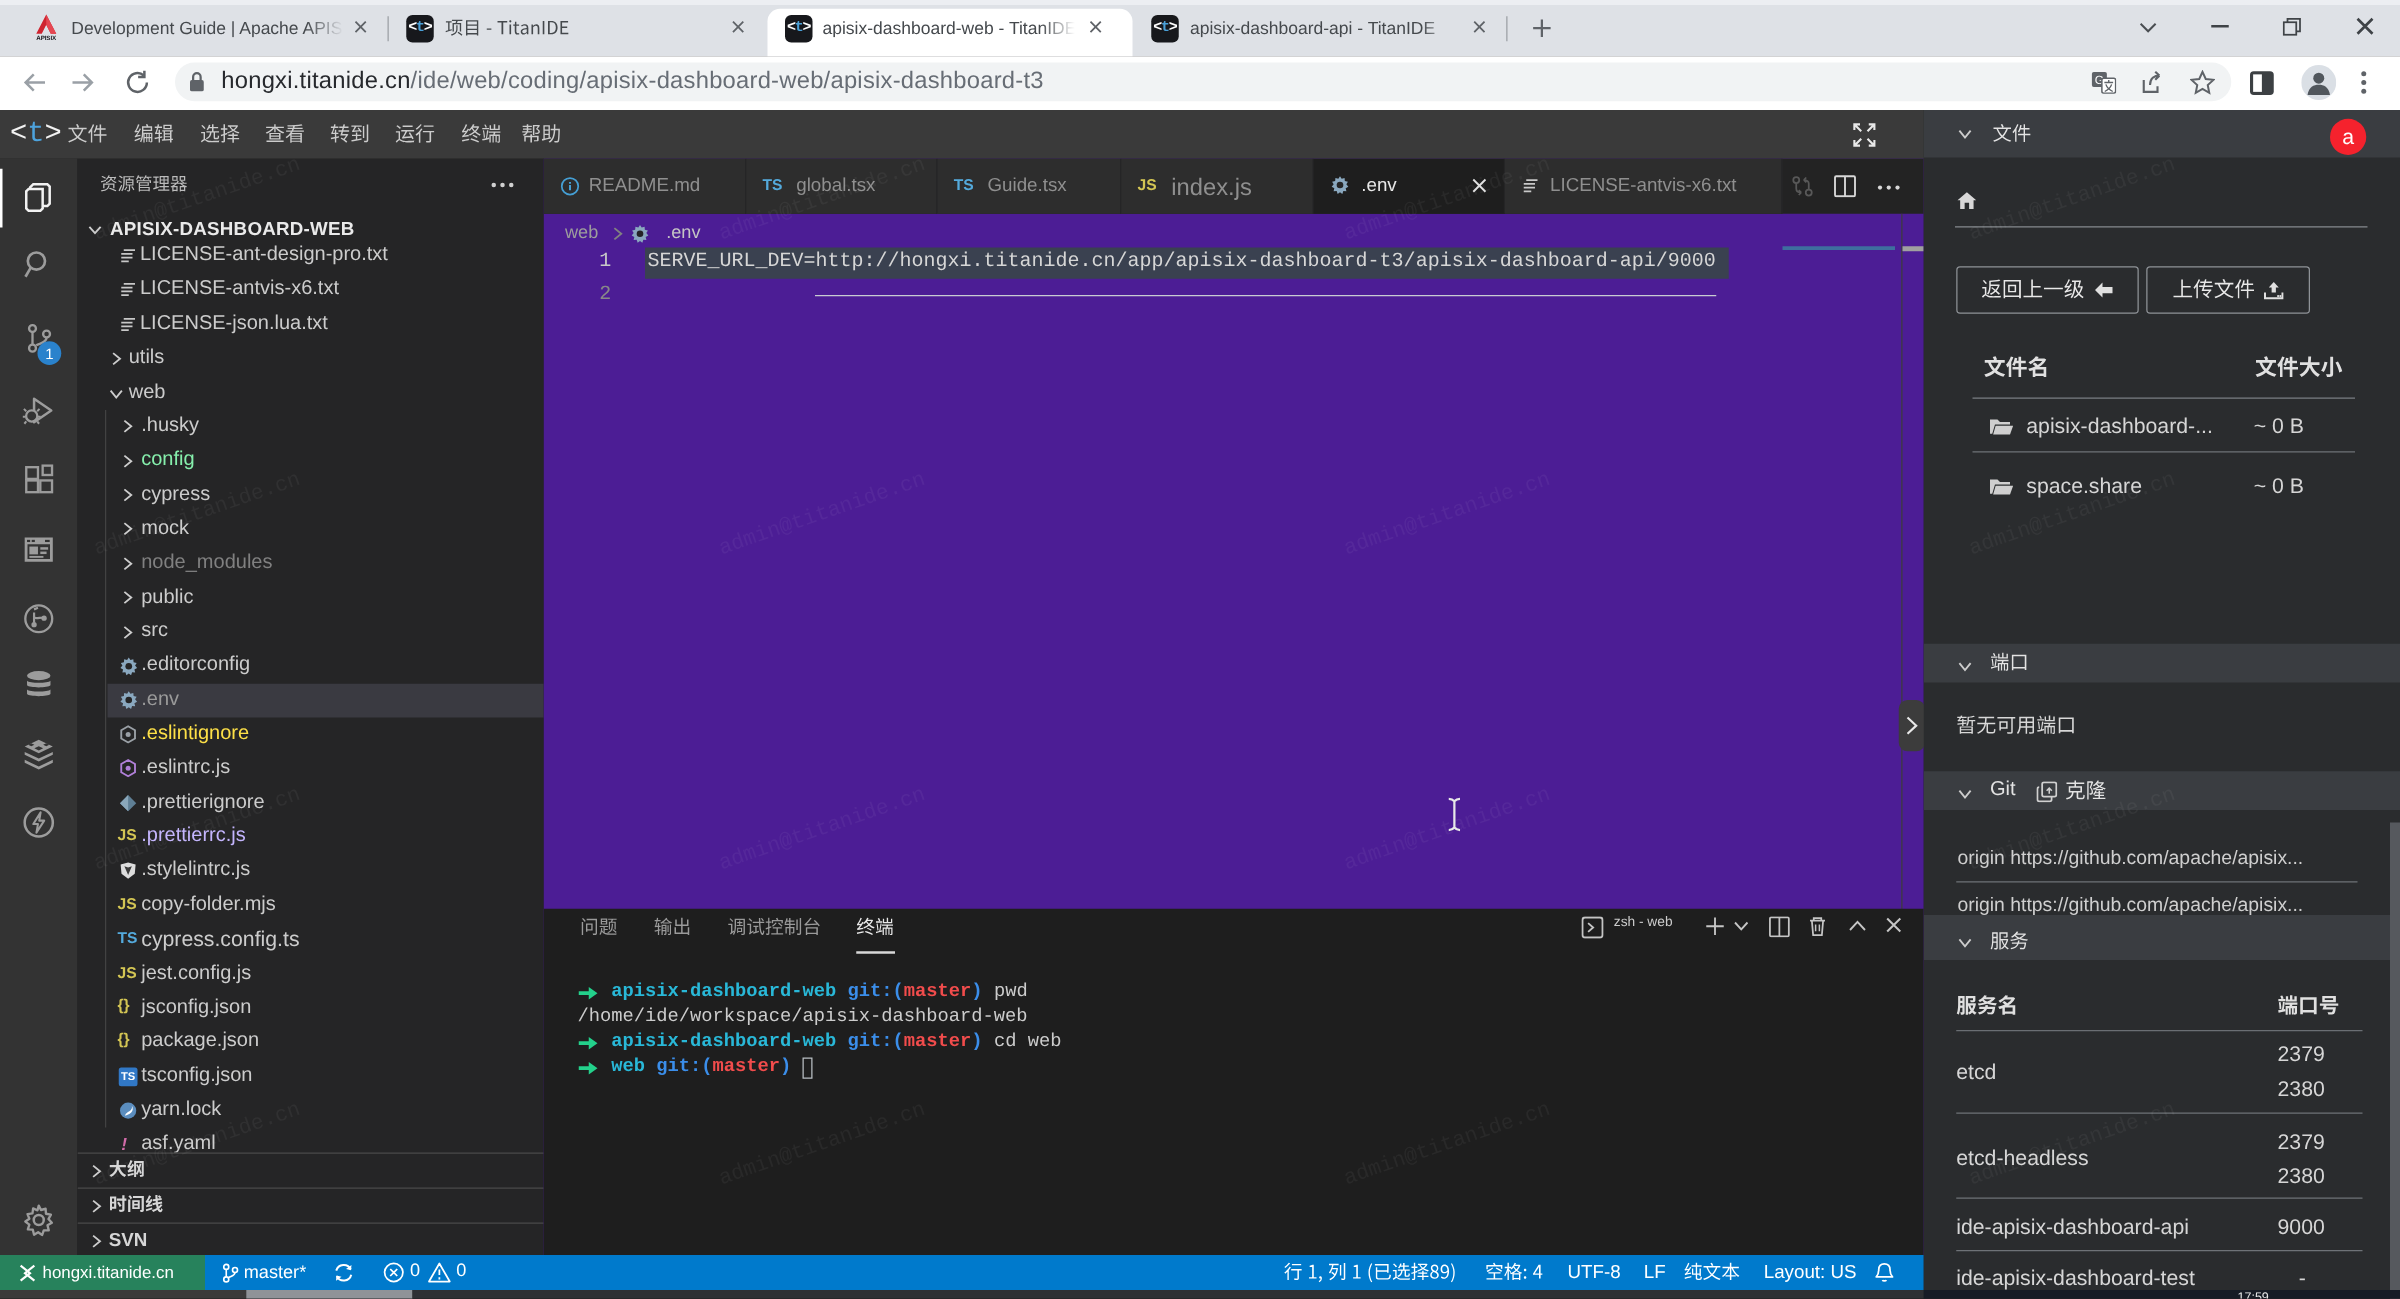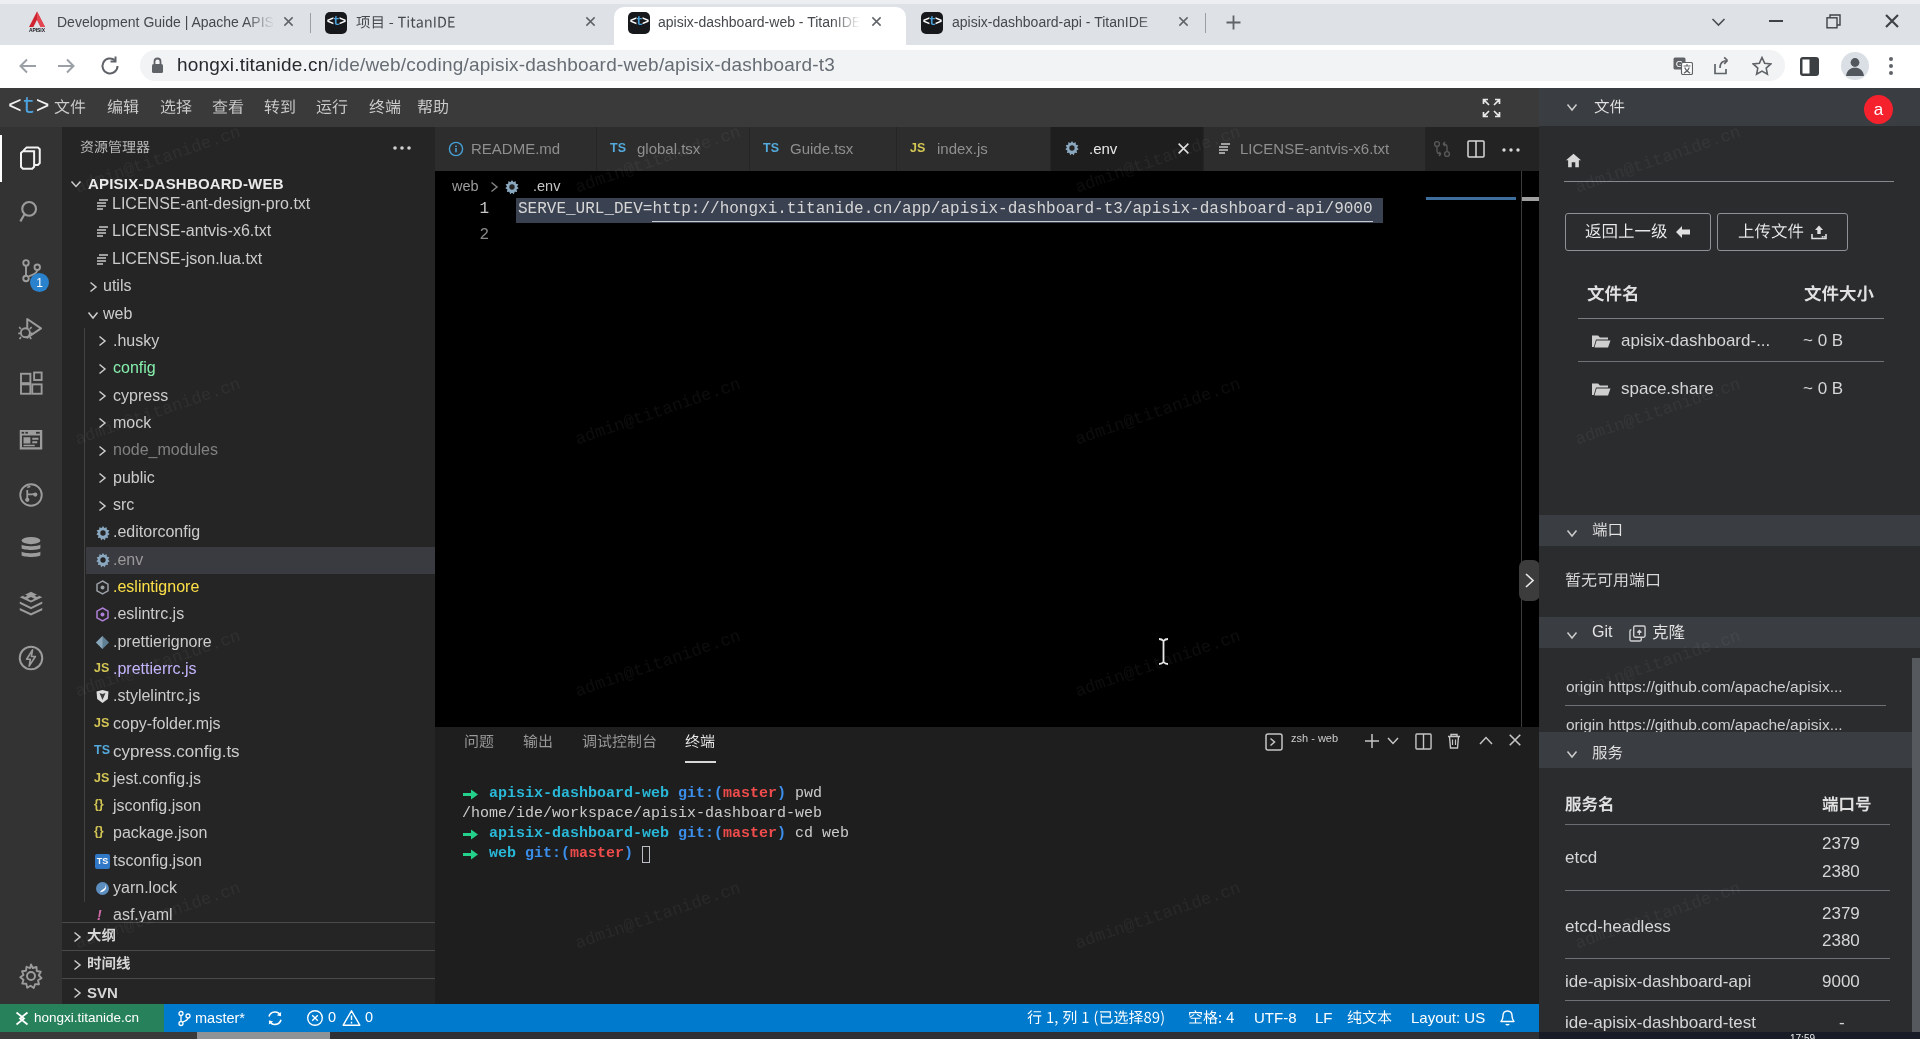--- a/index.html
+++ b/index.html
@@ -353,37 +353,37 @@
       <svg width="43.5" height="15.4" viewBox="0 0 43.5 15.4" style="overflow:visible">
         <path fill="#d6d6d6" d="M6.7 6.3C7.4 7.3 8.3 8.8 8.7 9.6L10.3 8.7C9.8 7.9 8.8 6.5 8.1 5.5ZM4.3 6.9V9.5H2.6V6.9ZM4.3 5.4H2.6V2.8H4.3ZM1 1.3V12.2H2.6V11.1H6V1.3ZM10.8 0.2V2.8H6.5V4.6H10.8V11.4C10.8 11.7 10.7 11.8 10.4 11.8C10.1 11.8 9 11.8 8 11.8C8.3 12.3 8.5 13.1 8.6 13.5C10 13.6 11.1 13.5 11.7 13.2C12.4 13 12.6 12.5 12.6 11.5V4.6H14.1V2.8H12.6V0.2Z M15.5 3.6V13.7H17.3V3.6ZM15.7 1.1C16.4 1.8 17.1 2.7 17.4 3.4L18.9 2.4C18.6 1.8 17.8 0.9 17.1 0.2ZM20.4 8.4H23.2V9.8H20.4ZM20.4 5.6H23.2V7H20.4ZM18.8 4.2V11.2H24.8V4.2ZM19.4 0.9V2.5H26.3V11.9C26.3 12.1 26.2 12.1 26.1 12.1C25.9 12.1 25.3 12.2 24.9 12.1C25.1 12.5 25.3 13.2 25.4 13.7C26.3 13.7 27 13.6 27.5 13.4C28 13.1 28.1 12.7 28.1 11.9V0.9Z M29.7 11.4 30 13.1C31.5 12.6 33.2 12 34.9 11.4L34.6 10C32.8 10.5 30.9 11.1 29.7 11.4ZM39.3 1.2C39.8 1.6 40.6 2.2 41 2.6L42.1 1.6C41.7 1.2 40.8 0.6 40.3 0.3ZM30.1 6.5C30.3 6.4 30.7 6.3 31.9 6.1C31.5 6.8 31 7.3 30.8 7.6C30.3 8.1 30 8.4 29.6 8.5C29.8 8.9 30.1 9.7 30.2 10C30.6 9.8 31.1 9.6 34.7 8.9C34.7 8.6 34.7 7.9 34.7 7.5L32.4 7.9C33.4 6.7 34.4 5.3 35.2 4L33.8 3.1C33.5 3.6 33.2 4.1 32.9 4.6L31.7 4.7C32.5 3.6 33.3 2.2 33.9 1L32.2 0.2C31.7 1.8 30.7 3.6 30.4 4C30.1 4.5 29.8 4.8 29.5 4.9C29.7 5.3 30 6.1 30.1 6.5ZM41.5 7.4C41.1 8.1 40.5 8.7 39.9 9.3C39.7 8.7 39.6 8.1 39.5 7.4L42.8 6.8L42.6 5.2L39.3 5.8L39.2 4.5L42.5 4L42.2 2.4L39.1 2.9C39 2 39 1 39 0.1H37.3C37.3 1.1 37.3 2.2 37.4 3.2L35.3 3.5L35.5 5.1L37.5 4.8L37.6 6.1L34.9 6.6L35.2 8.2L37.8 7.7C38 8.7 38.2 9.6 38.4 10.4C37.2 11.1 35.9 11.7 34.4 12.1C34.8 12.5 35.3 13.1 35.5 13.6C36.7 13.1 37.9 12.6 39 11.9C39.6 13.1 40.3 13.8 41.2 13.8C42.4 13.8 42.8 13.3 43.1 11.5C42.7 11.3 42.2 10.9 41.9 10.5C41.8 11.7 41.7 12.1 41.4 12.1C41.1 12.1 40.7 11.6 40.4 10.9C41.4 10.1 42.3 9.1 43 8Z"></path>
       </svg>
     </div>
 <div class="abs" style="left:0;top:851px;width:373px;height:28px;background:#252526;border-top:1px solid #4a4a4a"></div>
 <svg class="abs" style="left:8.0px;top:858.5px" width="14" height="14" viewBox="0 0 14 14">
       <path d="M4.5 2.5 L10 7 L4.5 11.5" fill="none" stroke="#cccccc" stroke-width="1.5"></path>
     </svg>
 <div class="abs" style="left:25px;top:857px;font-size:15px;font-weight:700;color:#d6d6d6">SVN</div>
 </div>
-<div class="abs" style="left:435px;top:127px;width:1104px;height:877px;background:#000000;overflow:hidden">
+<div class="abs" style="left:435px;top:127px;width:1104px;height:877px;background:#4c1d95;overflow:hidden">
 <div class="abs" style="left:0;top:0;width:1104px;height:44px;background:#232323"></div>
 <div class="abs" style="left:0px;top:0;width:162px;height:44px;background:#2d2d2d;border-right:1px solid #252526"></div>
 <svg class="abs" style="left:13px;top:14px" width="16" height="16" viewBox="0 0 16 16">
       <circle cx="8" cy="8" r="6.6" fill="none" stroke="#459fd4" stroke-width="1.4"></circle>
       <path d="M8 7 V11.2 M8 4.6 V6" stroke="#459fd4" stroke-width="1.6"></path>
     </svg>
 <div class="abs" style="left:36px;top:13px;font-size:15px;color:#8f8f8f;white-space:nowrap">README.md</div>
 <div class="abs" style="left:162px;top:0;width:153px;height:44px;background:#2d2d2d;border-right:1px solid #252526"></div>
 <div class="abs" style="left:175.0px;top:14.0px;font-size:12.5px;font-weight:700;color:#54aadc;font-family:'Liberation Sans'">TS</div>
 <div class="abs" style="left:202px;top:13px;font-size:15px;color:#8f8f8f;white-space:nowrap">global.tsx</div>
 <div class="abs" style="left:315px;top:0;width:147px;height:44px;background:#2d2d2d;border-right:1px solid #252526"></div>
 <div class="abs" style="left:328.0px;top:14.0px;font-size:12.5px;font-weight:700;color:#54aadc;font-family:'Liberation Sans'">TS</div>
 <div class="abs" style="left:355px;top:13px;font-size:15px;color:#8f8f8f;white-space:nowrap">Guide.tsx</div>
 <div class="abs" style="left:462px;top:0;width:154px;height:44px;background:#2d2d2d;border-right:1px solid #252526"></div>
 <div class="abs" style="left:475.0px;top:14.0px;font-size:12.5px;font-weight:700;color:#d4c654;font-family:'Liberation Sans'">JS</div>
-<div class="abs" style="left:502px;top:13px;font-size:15px;color:#8f8f8f;white-space:nowrap">index.js</div>
+<div class="abs" style="left:502px;top:13px;font-size:19px;color:#8f8f8f;white-space:nowrap">index.js</div>
 <div class="abs" style="left:616px;top:0;width:153px;height:44px;background:#1e1e1e;border-right:1px solid #252526"></div>
 <svg class="abs" style="left:629.0px;top:13.0px" width="16" height="16" viewBox="0 0 24 24">
       <path d="M12 1.5 L14 4.5 L17.5 3.5 L17.8 7.2 L21.5 8 L19.6 11.2 L22 14 L18.8 15.8 L19.7 19.4 L16 19.3 L14.8 22.8 L12 20.6 L9.2 22.8 L8 19.3 L4.3 19.4 L5.2 15.8 L2 14 L4.4 11.2 L2.5 8 L6.2 7.2 L6.5 3.5 L10 4.5 Z" fill="#8aa8bf"></path>
       <circle cx="12" cy="12" r="4" fill="#252526"></circle>
     </svg>
 <div class="abs" style="left:654px;top:13px;font-size:15px;color:#e8e8e8;white-space:nowrap">.env</div>
 <svg class="abs" style="left:742px;top:15px" width="13" height="13" viewBox="0 0 12 12">
       <path d="M1.5 1.5 L10.5 10.5 M10.5 1.5 L1.5 10.5" stroke="#e0e0e0" stroke-width="1.4"></path>
     </svg>
 <div class="abs" style="left:769px;top:0;width:222px;height:44px;background:#2d2d2d;border-right:1px solid #252526"></div>
@@ -410,21 +410,21 @@
       <path d="M4.5 2.5 L10 7 L4.5 11.5" fill="none" stroke="#818181" stroke-width="1.5"></path>
     </svg>
 <svg class="abs" style="left:69.0px;top:51.5px" width="16" height="16" viewBox="0 0 24 24">
       <path d="M12 1.5 L14 4.5 L17.5 3.5 L17.8 7.2 L21.5 8 L19.6 11.2 L22 14 L18.8 15.8 L19.7 19.4 L16 19.3 L14.8 22.8 L12 20.6 L9.2 22.8 L8 19.3 L4.3 19.4 L5.2 15.8 L2 14 L4.4 11.2 L2.5 8 L6.2 7.2 L6.5 3.5 L10 4.5 Z" fill="#8aa8bf"></path>
       <circle cx="12" cy="12" r="4" fill="#252526"></circle>
     </svg>
 <div class="abs" style="left:98px;top:51px;font-size:14.5px;color:#c5c5c5">.env</div>
 <div class="abs mono" style="left:38px;top:73px;font-size:16px;color:#c8c8c8;width:16px;text-align:right">1</div>
 <div class="abs mono" style="left:38px;top:99px;font-size:16px;color:#888888;width:16px;text-align:right">2</div>
 <div class="abs" style="left:81px;top:71px;width:867px;height:25px;background:#3a4150"></div>
-<div class="abs mono" style="left:83px;top:73px;font-size:16px;color:#d6d6d6;white-space:pre">SERVE_URL_DEV=<span style="border-bottom:1.5px solid #c8ccd2;padding-bottom:3px">http://hongxi.titanide.cn/app/apisix-dashboard-t3/apisix-dashboard-api/9000</span></div>
+<div class="abs mono" style="left:83px;top:73px;font-size:16px;color:#d6d6d6;white-space:pre">SERVE_URL_DEV=<span style="border-bottom:1.5px solid #c8ccd2;padding-bottom:18px">http://hongxi.titanide.cn/app/apisix-dashboard-t3/apisix-dashboard-api/9000</span></div>
 <div class="abs" style="left:991px;top:70px;width:90px;height:3px;background:#3e6e9e"></div>
 <div class="abs" style="left:1086px;top:44px;width:1px;height:960px;background:#3c3c3c"></div>
 <div class="abs" style="left:1087px;top:70px;width:17px;height:3.5px;background:#a0a0a0"></div>
 <div class="abs" style="left:0;top:600px;width:1104px;height:277px;background:#1e1e1e">
 <div class="abs" style="left:29.0px;top:6.6px">
         <svg width="30.0" height="15.9" viewBox="0 0 30.0 15.9" style="overflow:visible">
           <path fill="#9a9a9a" d="M1.4 3.7V14.1H2.5V3.7ZM1.6 1C2.3 1.8 3.3 2.9 3.8 3.6L4.6 2.9C4.2 2.3 3.1 1.2 2.4 0.5ZM5.3 1.1V2.2H12.5V12.5C12.5 12.8 12.4 12.9 12.1 12.9C11.9 12.9 11 12.9 10.1 12.9C10.2 13.2 10.4 13.7 10.5 14C11.7 14 12.5 14 13 13.8C13.4 13.6 13.6 13.3 13.6 12.5V1.1ZM4.8 4.9V11.4H5.9V10.4H10.1V4.9ZM5.9 5.9H9V9.4H5.9Z M17.6 3.7H20.7V4.8H17.6ZM17.6 1.8H20.7V2.9H17.6ZM16.6 0.9V5.6H21.8V0.9ZM25.4 5C25.3 8.8 25 10.8 21.9 11.7C22.1 11.9 22.3 12.3 22.4 12.5C25.8 11.4 26.3 9.2 26.4 5ZM25.9 10.1C26.9 10.8 28 11.8 28.6 12.4L29.3 11.7C28.7 11.1 27.5 10.2 26.6 9.5ZM16.9 8.4C16.8 10.5 16.5 12.3 15.5 13.5C15.7 13.6 16.2 13.9 16.3 14.1C16.9 13.3 17.2 12.5 17.5 11.4C18.8 13.4 21 13.8 24.2 13.8H29C29.1 13.5 29.3 13 29.4 12.8C28.6 12.8 24.9 12.8 24.2 12.8C22.4 12.8 20.9 12.7 19.8 12.3V10.1H22.2V9.2H19.8V7.6H22.5V6.8H15.7V7.6H18.8V11.7C18.3 11.3 18 10.9 17.7 10.3C17.7 9.7 17.8 9.1 17.8 8.4ZM23.1 3.4V9.7H24V4.2H27.6V9.6H28.6V3.4H25.8C26 2.9 26.2 2.4 26.4 1.9H29.3V1H22.5V1.9H25.2C25.1 2.4 24.9 2.9 24.8 3.4Z"></path>
         </svg>
       </div>
 <div class="abs" style="left:88.0px;top:6.6px">

